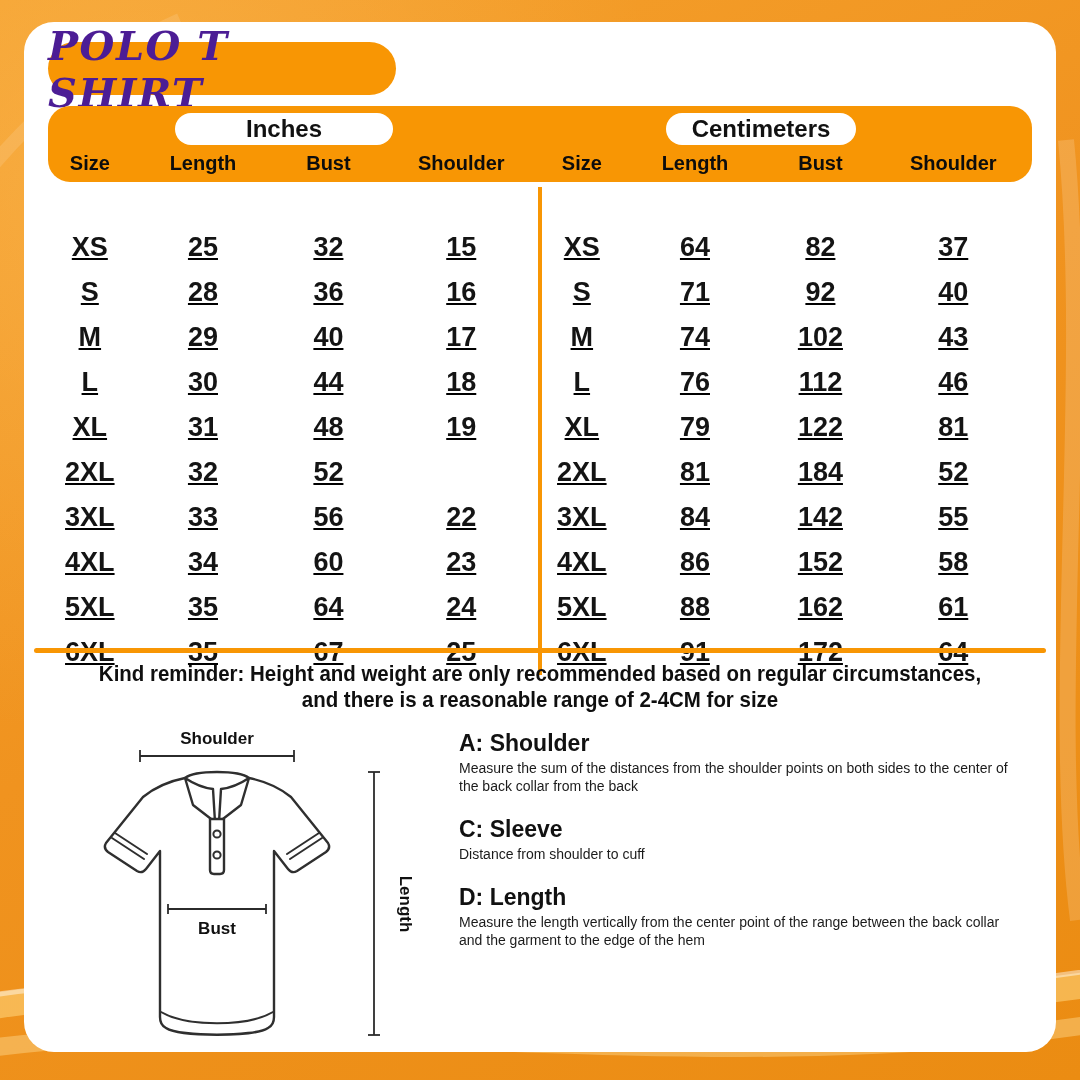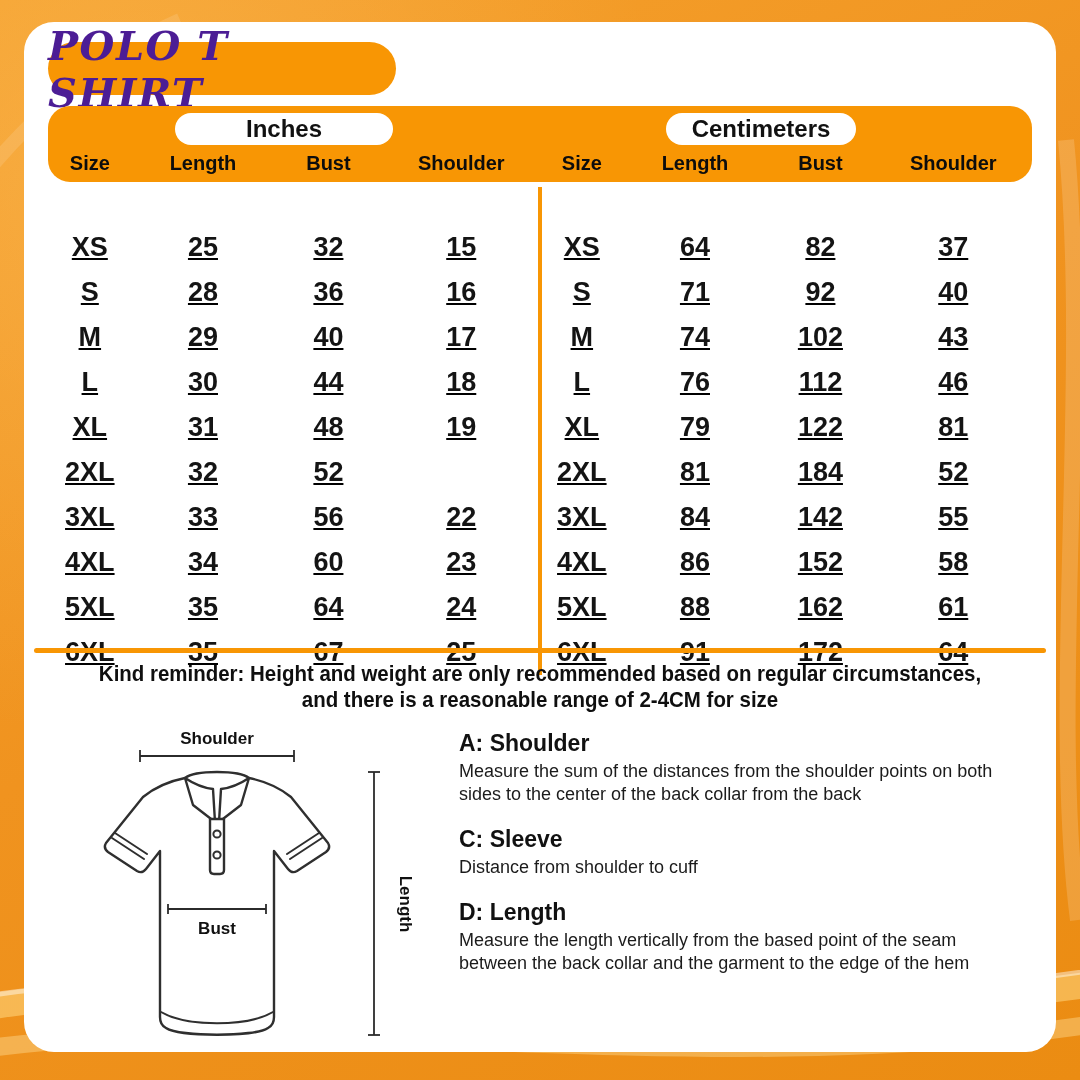--- a/index.html
+++ b/index.html
@@ -57,21 +57,21 @@
   
   .guide{position:absolute;top:696px;left:0;right:0;height:334px;display:flex;}
   .shirt{margin-left:68px;margin-top:4px;width:345px;height:330px;flex:none;}
   .shirt .outline{fill:#fff;stroke:#2f2f2f;stroke-width:2.4;stroke-linejoin:round;}
   .shirt .thin{fill:none;stroke:#2f2f2f;stroke-width:2;stroke-linecap:round;}
   .shirt .measure{stroke:#2b2b2b;stroke-width:1.8;}
   .shirt .dlabel{font-family:"Liberation Sans",sans-serif;font-size:17px;font-weight:bold;fill:#111;}
   .entries{margin-left:22px;width:565px;padding-top:12px;}
   .entry{margin-bottom:20px;}
   .entry .eh{font-weight:bold;font-size:23px;color:#111;margin-bottom:3px;}
-  .entry .eb{font-size:18px;line-height:1.28;color:#1b1b1b;}
+  .entry .eb{font-size:14px;line-height:1.28;color:#1b1b1b;}
 </style>
 </head>
 <body>
 
 <svg class="swoosh" viewBox="0 0 1080 1080" aria-hidden="true">
   <path d="M -40 1012 C 260 952 640 1056 1120 980" fill="none" stroke="rgba(255,216,130,0.55)" stroke-width="26"></path>
   <path d="M -40 1000 C 280 944 660 1042 1120 966" fill="none" stroke="rgba(255,255,255,0.45)" stroke-width="5"></path>
   <path d="M -40 1052 C 300 1000 700 1090 1120 1020" fill="none" stroke="rgba(255,228,160,0.4)" stroke-width="18"></path>
   <path d="M 1066 140 C 1090 380 1050 700 1078 920" fill="none" stroke="rgba(255,255,255,0.16)" stroke-width="16"></path>
   <path d="M -20 180 C 30 120 90 60 180 20" fill="none" stroke="rgba(255,255,255,0.12)" stroke-width="14"></path>
@@ -304,18 +304,18 @@
         <div class="entry">
           <div class="eh">A: Shoulder</div>
           <div class="eb">Measure the sum of the distances from the shoulder points on both sides to the center of the back collar from the back</div>
         </div>
         <div class="entry">
           <div class="eh">C: Sleeve</div>
           <div class="eb">Distance from shoulder to cuff</div>
         </div>
         <div class="entry">
           <div class="eh">D: Length</div>
-          <div class="eb">Measure the length vertically from the based point of the seam between the back collar and the garment to the edge of the hem</div>
+          <div class="eb">Measure the length vertically from the center point of the range between the back collar and the garment to the edge of the hem</div>
         </div>
       </div>
   </div>
 
 </div>
 
 </body></html>

